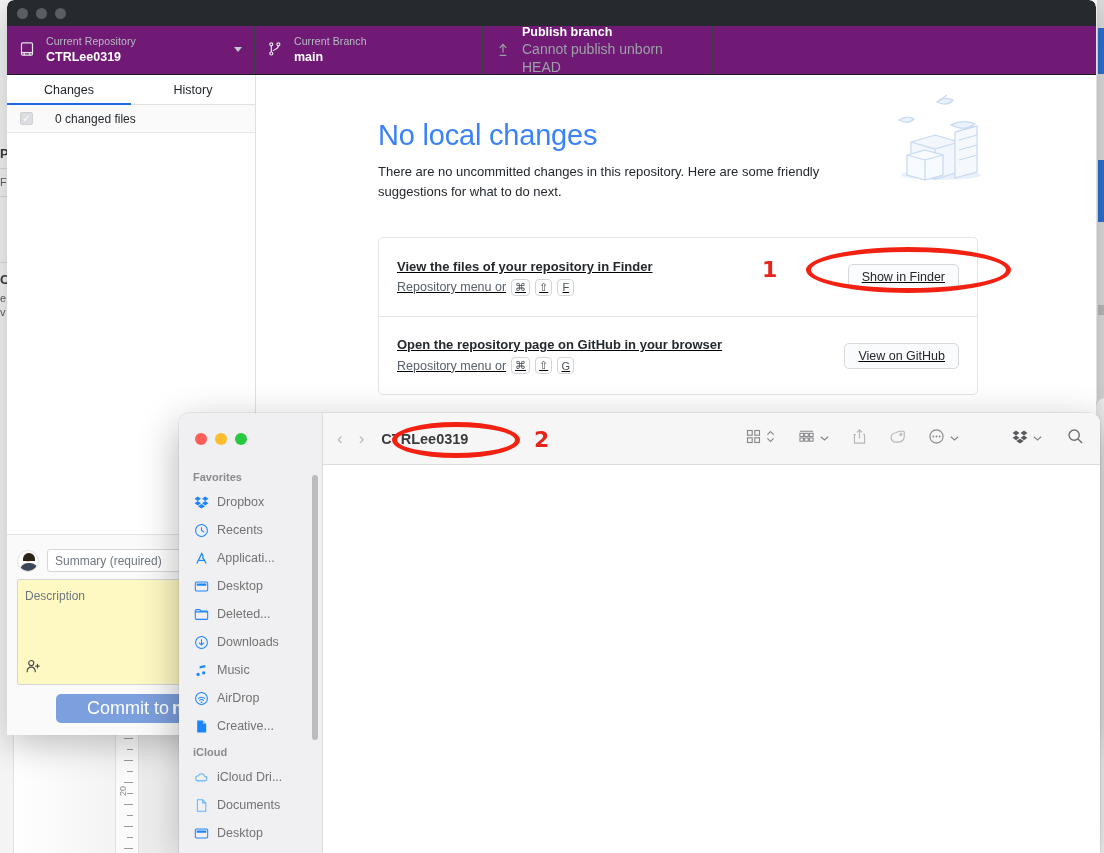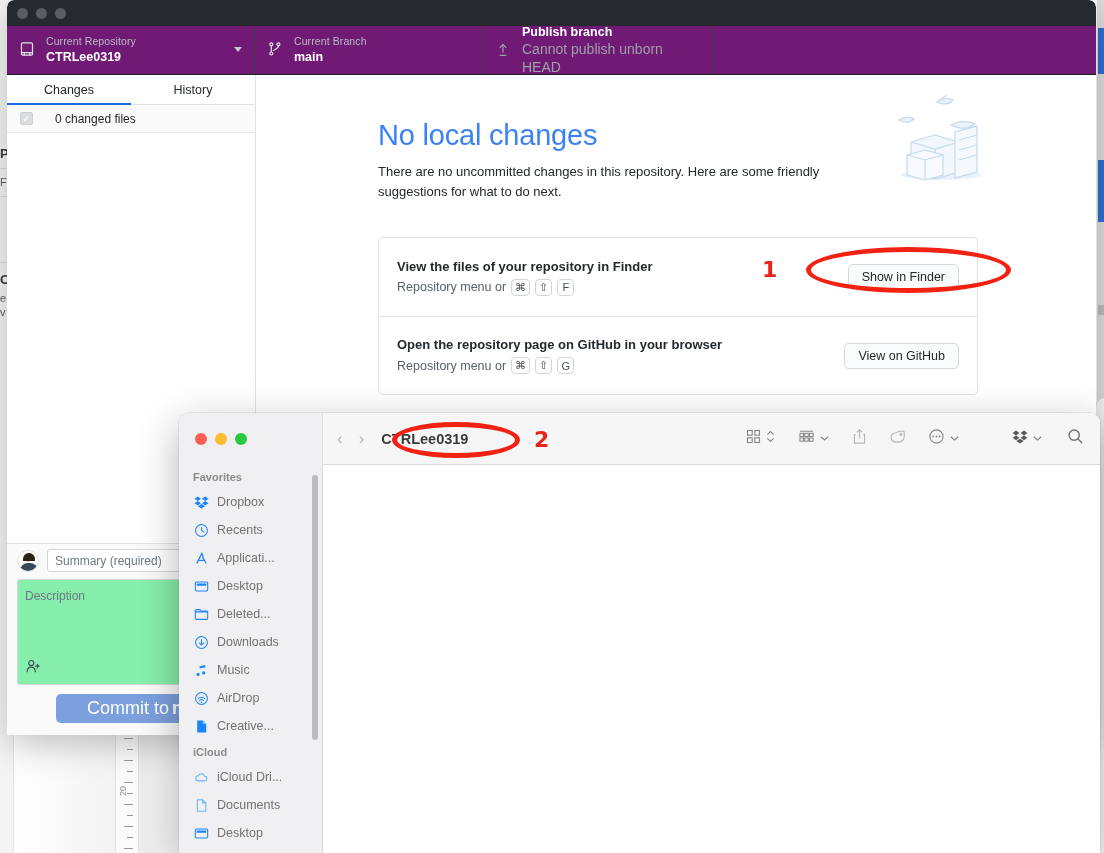--- a/index.html
+++ b/index.html
@@ -141,21 +141,21 @@
   .chk {
     width: 13px; height: 13px; border-radius: 2px;
     background: #dcdde0; border: 1px solid #cfd1d4;
     display: flex; align-items: center; justify-content: center;
     color: #ffffff; font-size: 10px; line-height: 1;
   }
   .gh-changed-label { font-size: 12px; color: #24292e; }
   .gh-filelist { flex: 1; background: #ffffff; }
 
   .gh-commit {
-    border-top: 1px solid #e2e3e5; padding: 5px 10px 12px 10px; background: #fafafa;
+    border-top: 1px solid #e2e3e5; padding: 14px 10px 12px 10px; background: #fafafa;
   }
   .commit-row1 { display: flex; align-items: center; gap: 8px; }
   .avatar {
     width: 22px; height: 22px; border-radius: 50%; flex: none;
     background: radial-gradient(circle at 50% 32%, #f0cdaf 0 26%, #ffffff 27% 100%);
     border: 1px solid #e3e3e3; overflow: hidden; position: relative;
   }
   .avatar .hair {
     position: absolute; left: 5px; top: 2px; width: 12px; height: 8px;
     background: #2c2317; border-radius: 6px 6px 0 0;
@@ -164,21 +164,21 @@
     position: absolute; left: 2px; bottom: 0; width: 18px; height: 8px;
     background: #3b4758; border-radius: 8px 8px 0 0;
   }
   .summary-input {
     flex: 1; height: 23px; border: 1px solid #d5d6d9; border-radius: 3px;
     background: #ffffff; font-size: 12px; color: #6e7781; padding: 0 7px;
     display: flex; align-items: center;
   }
   .desc-box {
     margin-top: 7px; height: 106px; border: 1px solid #d5d6d9; border-radius: 3px;
-    background: #86efac; padding: 6px 7px; position: relative;
+    background: #fef9c3; padding: 6px 7px; position: relative;
   }
   .desc-ph { font-size: 12px; color: #6e7781; }
   .coauth { position: absolute; left: 7px; bottom: 5px; color: #44484d; }
   .commit-btn {
     margin-top: 9px; height: 29px; border-radius: 5px;
     background: #7c9fdd; color: #ffffff; font-size: 18px;
     display: flex; align-items: center; justify-content: center; margin-left: 39px;
   }
   .commit-btn b { margin-left: 3px; }
 
@@ -188,21 +188,21 @@
   }
   .nolocal-title {
     font-size: 29px; color: #3b82f6; font-weight: normal; letter-spacing: -.2px;
   }
   .nolocal-desc {
     margin-top: 10px; width: 512px;
     font-size: 13px; color: #24292e; line-height: 1.55;
   }
   .illustration { position: absolute; right: 97px; top: 5px; width: 120px; height: 105px; }
 
-  .suggestions { margin-top: 35px; width: 600px; border: 1px solid #e1e4e8; border-radius: 5px; background: #fff; }
+  .suggestions { margin-top: 35px; width: 600px; border: 1px solid #e1e4e8; border-radius: 5px; background: #fff; text-decoration: underline; }
   .sugg-row {
     display: flex; align-items: center; justify-content: space-between;
     padding: 17px 18px; height: 78px;
   }
   .sugg-row + .sugg-row { border-top: 1px solid #e1e4e8; }
   .sugg-title { font-size: 13px; font-weight: bold; color: #24292e; }
   .sugg-sub { margin-top: 5px; font-size: 12.5px; color: #586069; display: flex; align-items: center; gap: 5px; }
   .keycap {
     display: inline-flex; align-items: center; justify-content: center;
     min-width: 17px; height: 17px; padding: 0 3px;

